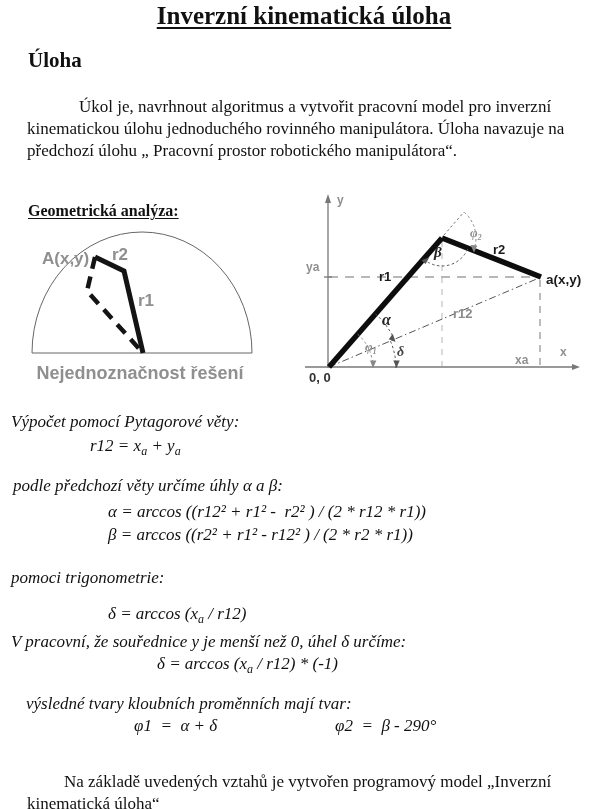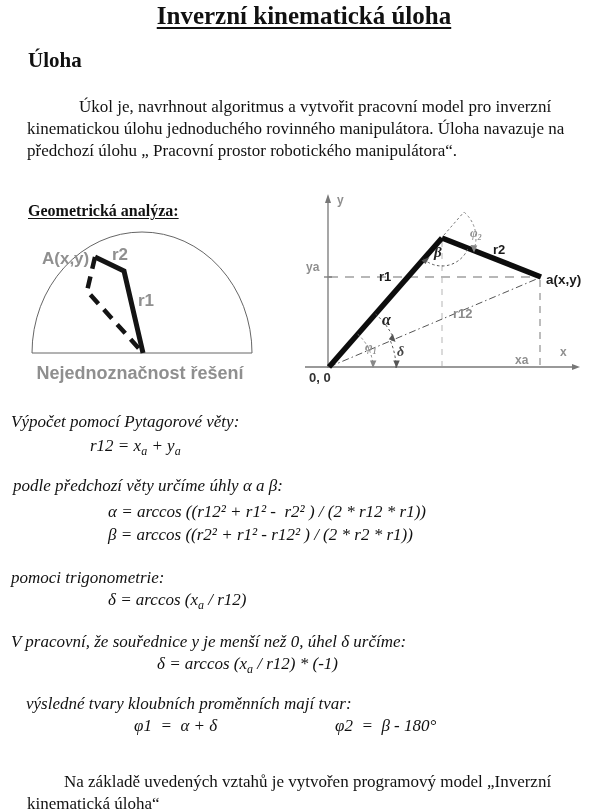--- a/index.html
+++ b/index.html
@@ -103,22 +103,22 @@
 </svg>
 
 <div class="abs txt" style="left:3px;top:412px">Výpočet pomocí Pytagorové věty:</div>
 <div class="abs txt" style="left:82px;top:436px">r12 = x<sub>a</sub> + y<sub>a</sub></div>
 
 <div class="abs txt" style="left:5px;top:476px">podle předchozí věty určíme úhly α a β:</div>
 <div class="abs txt" style="left:100px;top:502px">α = arccos ((r12² + r1² -  r2² ) / (2 * r12 * r1))</div>
 <div class="abs txt" style="left:100px;top:525px">β = arccos ((r2² + r1² - r12² ) / (2 * r2 * r1))</div>
 
 <div class="abs txt" style="left:3px;top:568px">pomoci trigonometrie:</div>
-<div class="abs txt" style="left:100px;top:590px">δ = arccos (x<sub>a</sub> / r12)</div>
+<div class="abs txt" style="left:100px;top:604px">δ = arccos (x<sub>a</sub> / r12)</div>
 
 <div class="abs txt" style="left:3px;top:632px">V pracovní, že souřednice y je menší než 0, úhel δ určíme:</div>
 <div class="abs txt" style="left:149px;top:654px">δ = arccos (x<sub>a</sub> / r12) * (-1)</div>
 
 <div class="abs txt" style="left:18px;top:694px">výsledné tvary kloubních proměnních mají tvar:</div>
 <div class="abs txt" style="left:126px;top:716px">φ1  =  α + δ</div>
-<div class="abs txt" style="left:327px;top:716px">φ2  =  β - 180°</div>
+<div class="abs txt" style="left:327px;top:716px">φ2  =  β - 290°</div>
 
 <p class="abs footer" style="margin:16px">Na základě uvedených vztahů je vytvořen programový model „Inverzní kinematická úloha“</p>
 
 </body></html>

